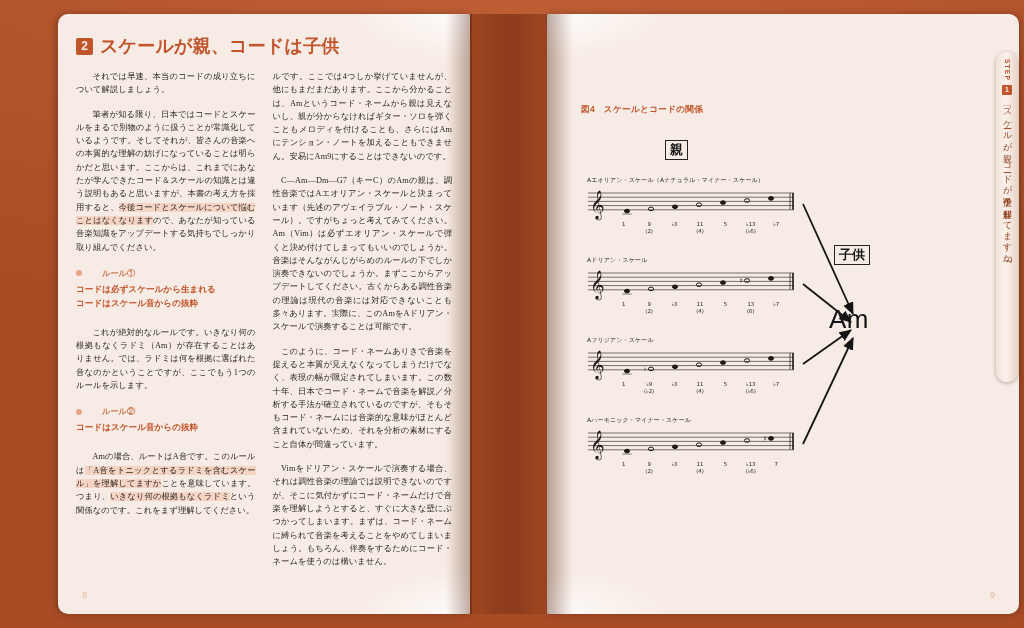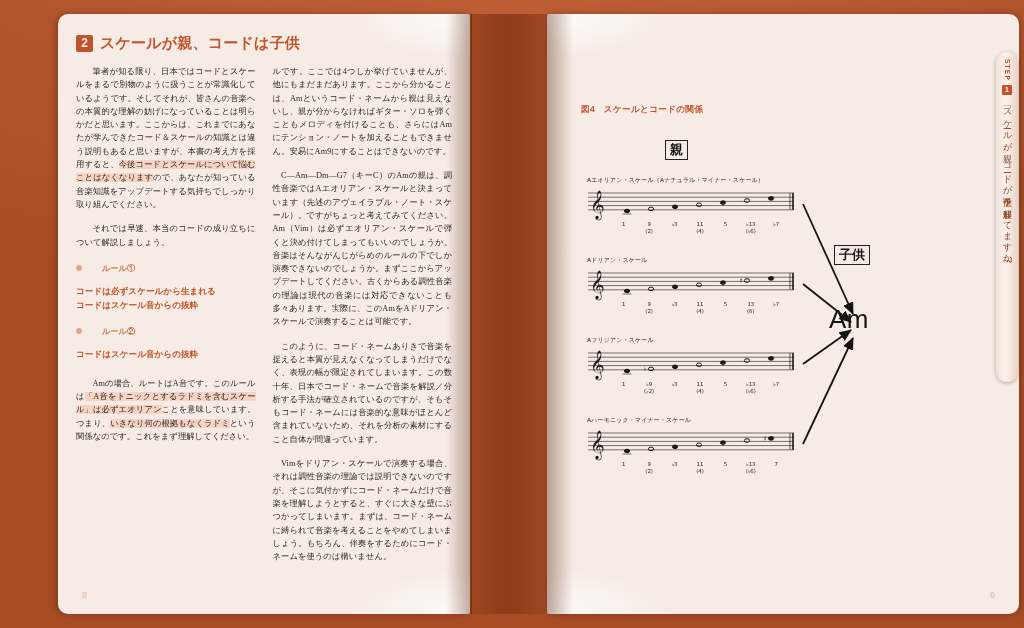--- a/index.html
+++ b/index.html
@@ -47,38 +47,38 @@
 
   
   #left-inner { position:absolute; left:18px; top:20px; width:376px; height:560px; }
   #chapter-head { display:flex; align-items:center; gap:7px; margin-bottom:12px; }
   #chapter-num {
     width:17px; height:17px; background:#c1542a; color:#f7ece5;
     font-size:12px; font-weight:bold; line-height:17px; text-align:center;
     border-radius:2px; flex:0 0 auto;
   }
   #chapter-title {
-    color:#c1542a; font-size:15px; font-weight:bold; letter-spacing:.2px;
+    color:#c1542a; font-size:18px; font-weight:bold; letter-spacing:.2px;
     white-space:nowrap;
   }
   #cols { display:flex; gap:17px; }
   .col { width:180px; }
   p.body {
     font-family:"Liberation Serif", serif;
     font-size:8.3px; line-height:13.3px; color:#2a2622;
     margin:0 0 0 0; text-align:justify; text-indent:8px;
     letter-spacing:.05px;
   }
   p.body + p.body { margin-top:11px; }
   p.noindent { text-indent:0; }
   .hl { background:#f6d4c4; }
   .ruleline { margin-top:14px; display:flex; align-items:center; gap:20px; }
   .ruledot { width:6px; height:6px; border-radius:50%; background:#e7a486; flex:0 0 auto; }
   .rulelabel { color:#c97b56; font-size:8.2px; font-weight:bold; }
-  .ruletext { color:#c1542a; font-size:8.6px; font-weight:bold; line-height:14px; margin-top:10px; }
+  .ruletext { color:#c1542a; font-size:8.6px; font-weight:bold; line-height:14px; margin-top:3px; }
   .mini-fig { font-weight:bold; }
 
   
   #right-inner { position:absolute; left:34px; top:22px; width:348px; height:556px; }
   #fig-title { color:#c1542a; font-size:8.6px; font-weight:bold; margin:68px 0 0 0; letter-spacing:.3px; }
   #fig-area { position:relative; width:348px; height:420px; margin-top:16px; }
   .kanji-box {
     position:absolute; border:1.3px solid #232323; background:transparent;
     font-size:13px; font-weight:bold; color:#141414; text-align:center;
     font-family:"DejaVu Sans", sans-serif; padding:1px 4px 2px 4px; line-height:15px;
@@ -147,43 +147,44 @@
 
     <div id="left-inner">
       <div id="chapter-head">
         <div id="chapter-num">2</div>
         <div id="chapter-title">スケールが親、コードは子供</div>
       </div>
 
       <div id="cols">
 
         <div class="col">
+          <p class="body">　それでは早速、本当のコードの成り立ちについて解説しましょう。</p>
+
           <p class="body"><span>　筆者が知る限り、日本ではコードとスケールをまるで別物のように扱うことが常識化しているようです。そしてそれが、皆さんの音楽への本質的な理解の妨げになっていることは明らかだと思います。ここからは、これまでにあなたが学んできたコード＆スケールの知識とは違う説明もあると思いますが、本書の考え方を採用すると、</span><span class="hl">今後コードとスケールについて悩むことはなくなります</span><span>ので、あなたが知っている音楽知識をアップデートする気持ちでしっかり取り組んでください。</span></p>
-
-          <p class="body">　それでは早速、本当のコードの成り立ちについて解説しましょう。</p>
 
           <div class="ruleline">
             <span class="ruledot"></span>
             <span class="rulelabel">ルール①</span>
           </div>
           <div class="ruletext">
             <div>コードは必ずスケールから生まれる</div>
             <div>コードはスケール音からの抜粋</div>
           </div>
 
+          <p class="body" style="margin-top:16px">　これが絶対的なルールです。いきなり何の根拠もなくラドミ（Am）が存在することはありません。では、ラドミは何を根拠に選ばれた音なのかということですが、ここでもう1つのルールを示します。</p>
 
           <div class="ruleline">
             <span class="ruledot"></span>
             <span class="rulelabel">ルール②</span>
           </div>
           <div class="ruletext">
             <div>コードはスケール音からの抜粋</div>
           </div>
 
-          <p class="body" style="margin-top:16px"><span>　Amの場合、ルートはA音です。このルールは</span><span class="hl">「A音をトニックとするラドミを含むスケール」は必ずエオリアン</span><span>ことを意味しています。つまり、</span><span class="hl">いきなり何の根拠もなくラドミ</span><span>という関係なのです。これをまず理解してください。</span></p>
+          <p class="body" style="margin-top:16px"><span>　Amの場合、ルートはA音です。このルールは</span><span class="hl">「A音をトニックとするラドミを含むスケール」を理解してますか</span><span>ことを意味しています。つまり、</span><span class="hl">いきなり何の根拠もなくラドミ</span><span>という関係なのです。これをまず理解してください。</span></p>
 
         </div>
 
         <div class="col">
           <p class="body noindent">ルです。ここでは4つしか挙げていませんが、他にもまだまだあります。ここから分かることは、Amというコード・ネームから親は見えないし、親が分からなければギター・ソロを弾くこともメロディを付けることも、さらにはAmにテンション・ノートを加えることもできません。安易にAm9にすることはできないのです。</p>
           <p class="body noindent">　C—Am—Dm—G7（キーC）のAmの親は、調性音楽ではAエオリアン・スケールと決まっています（先述のアヴェイラブル・ノート・スケール）。ですがちょっと考えてみてください。Am（Vim）は必ずエオリアン・スケールで弾くと決め付けてしまってもいいのでしょうか。音楽はそんながんじがらめのルールの下でしか演奏できないのでしょうか。まずここからアップデートしてください。古くからある調性音楽の理論は現代の音楽には対応できないことも多々あります。実際に、このAmをAドリアン・スケールで演奏することは可能です。</p>
           <p class="body noindent">　このように、コード・ネームありきで音楽を捉えると本質が見えなくなってしまうだけでなく、表現の幅が限定されてしまいます。この数十年、日本でコード・ネームで音楽を解説／分析する手法が確立されているのですが、そもそもコード・ネームには音楽的な意味がほとんど含まれていないため、それを分析の素材にすること自体が間違っています。</p>
           <p class="body noindent">　Vimをドリアン・スケールで演奏する場合、それは調性音楽の理論では説明できないのですが、そこに気付かずにコード・ネームだけで音楽を理解しようとすると、すぐに大きな壁にぶつかってしまいます。まずは、コード・ネームに縛られて音楽を考えることをやめてしまいましょう。もちろん、伴奏をするためにコード・ネームを使うのは構いません。</p>
         </div>
 

